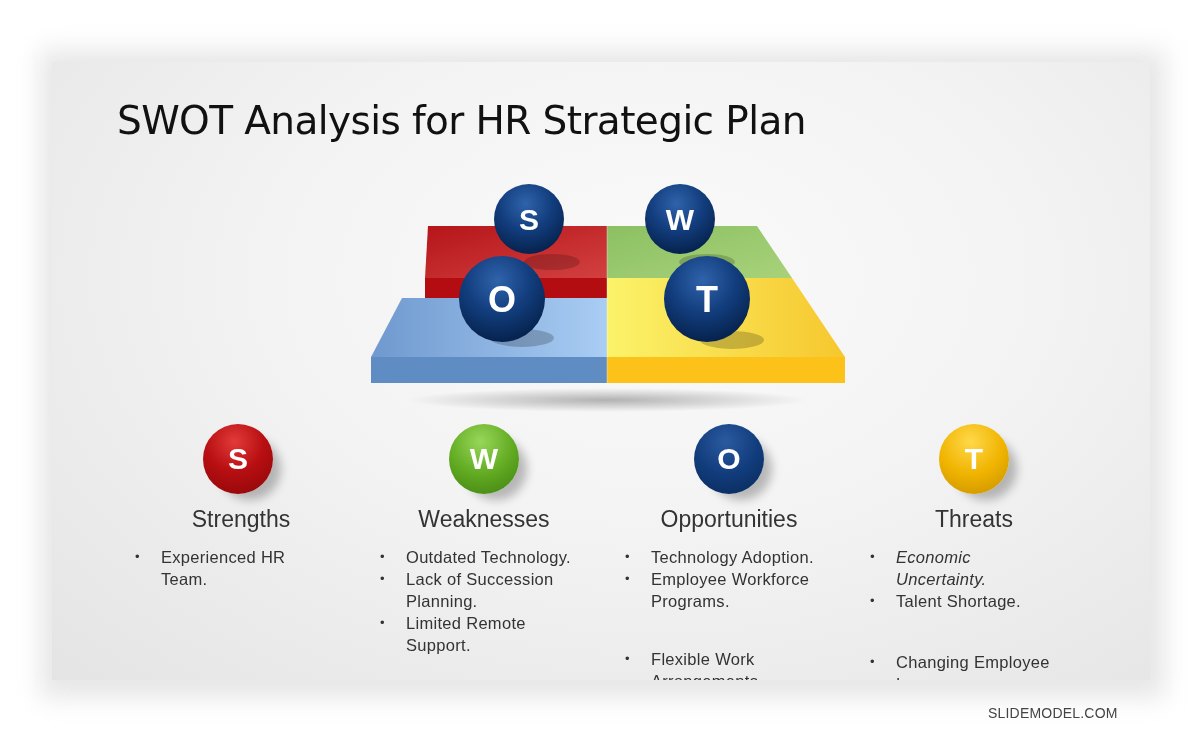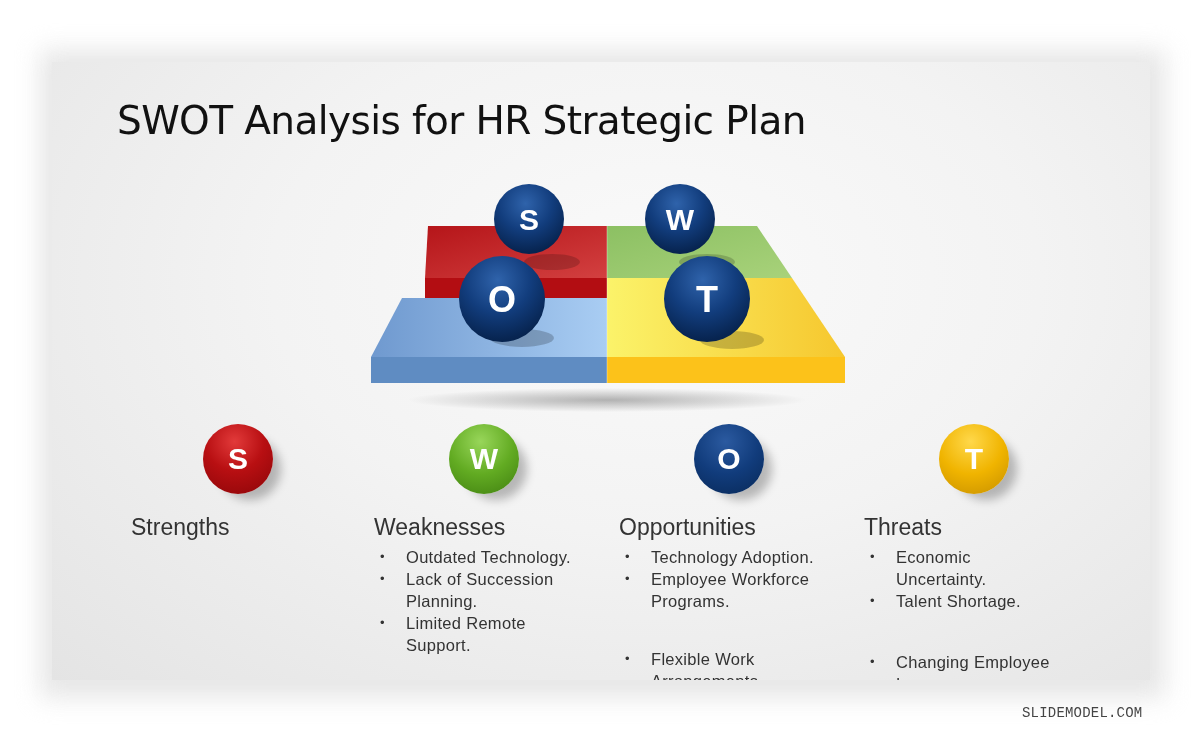--- a/index.html
+++ b/index.html
@@ -31,34 +31,34 @@
     color:#fff; font-weight:bold; font-size:30px;
     display:flex; align-items:center; justify-content:center;
     font-family:"Liberation Sans", sans-serif;
     box-shadow: 12px 10px 10px -4px rgba(0,0,0,0.25);
   }
   .ball.red { background: radial-gradient(circle at 45% 25%, #e23a3a 0%, #b80f12 45%, #8a0508 100%); }
   .ball.green { background: radial-gradient(circle at 45% 25%, #98d65a 0%, #62ab22 50%, #3f7e10 100%); }
   .ball.blue { background: radial-gradient(circle at 45% 25%, #2b5aa0 0%, #113c7c 50%, #082856 100%); }
   .ball.gold { background: radial-gradient(circle at 45% 25%, #ffd84a 0%, #f0b400 50%, #c58e00 100%); }
   .cat-title {
-    position:absolute; left:0; width:100%; text-align:left;
-    font-size:23px; color:#333; top:92px;
+    position:absolute; left:0; width:100%; text-align:center;
+    font-size:23px; color:#333; top:84px;
   }
   ul.points {
     position:absolute; top:124px; left:0; margin:0; padding:0; list-style:none;
     font-size:16.5px; color:#333; line-height:22px; letter-spacing:0.3px;
   }
   ul.points li { position:relative; padding-left:26px; }
   ul.points li::before {
     content:"•"; position:absolute; left:0; top:0; font-size:13px; color:#333;
   }
   .watermark {
-    position:absolute; left:1022px; top:705px; font-size:14px; color:#444;
-    font-family:Liberation Mono, monospace; letter-spacing:0.2px;
+    position:absolute; left:988px; top:705px; font-size:14px; color:#444;
+    font-family:Liberation Sans, sans-serif; letter-spacing:0.2px;
   }
 </style>
 </head>
 <body>
 
 <div class="slide-shadow"></div>
 
 <div class="slide">
   <div class="title">SWOT Analysis for HR Strategic Plan</div>
 
@@ -128,20 +128,21 @@
       <text x="655" y="250" text-anchor="middle" font-family="Liberation Sans, sans-serif" font-weight="bold" font-size="36" fill="#fff">T</text>
     </g>
   </svg>
 
   <div class="col" style="left:83px;">
     <div class="ball red" style="left:68px; top:2px;">
       <span>S</span>
     </div>
     <div class="cat-title" style="left:-4px;">Strengths</div>
     <ul class="points" style="width:190px;">
+      <li style="width:135px;">Experienced HR Team.</li>
     </ul>
   </div>
 
   <div class="col" style="left:328px;">
     <div class="ball green" style="left:69px; top:2px;">
       <span>W</span>
     </div>
     <div class="cat-title" style="left:-6px;">Weaknesses</div>
     <ul class="points" style="width:210px;">
       <li>Outdated Technology.</li>
@@ -161,20 +162,20 @@
       <li style="width:150px;margin-top:36px;">Flexible Work Arrangements.</li>
     </ul>
   </div>
 
   <div class="col" style="left:818px;">
     <div class="ball gold" style="left:69px; top:2px;">
       <span>T</span>
     </div>
     <div class="cat-title" style="left:-6px;">Threats</div>
     <ul class="points" style="width:210px;">
-      <li style="width:125px;">Economic Uncertainty.</li>
+      <li style="width:125px;font-style:italic;">Economic Uncertainty.</li>
       <li>Talent Shortage.</li>
       <li style="width:185px;margin-top:39px;">Changing Employee Laws.</li>
     </ul>
   </div>
 </div>
 
 <div class="watermark">SLIDEMODEL.COM</div>
 
 </body></html>

